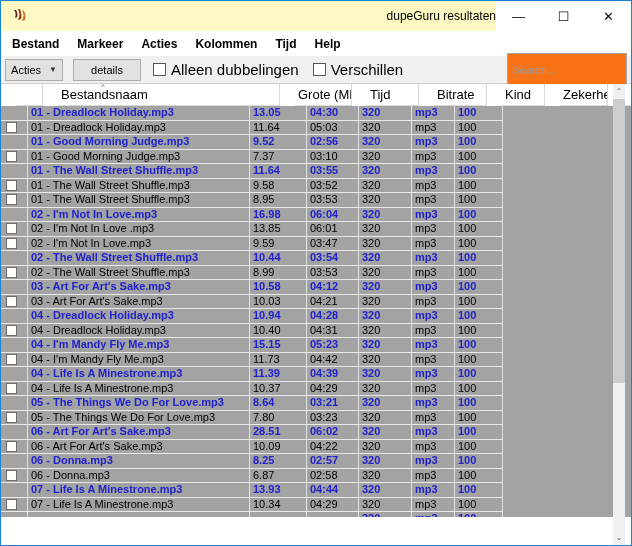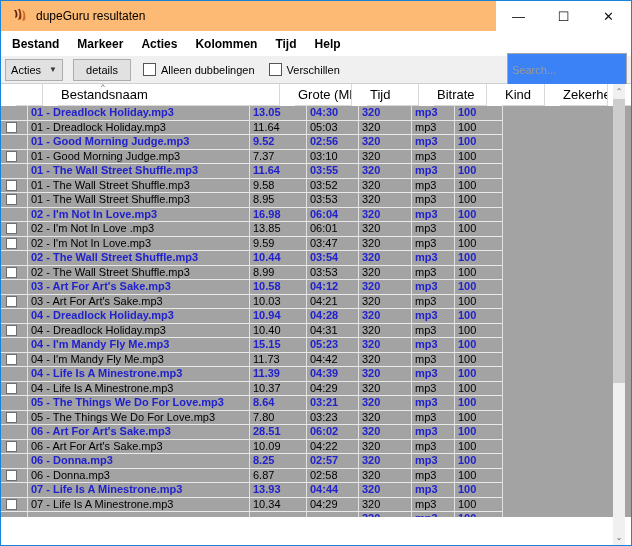--- a/index.html
+++ b/index.html
@@ -5,42 +5,42 @@
   * { margin:0; padding:0; box-sizing:border-box; }
   html,body { background:#555; font-family:"Liberation Sans", sans-serif; }
   .window {
     width:632px; height:546px; background:#fff;
     border:1px solid var(--accent,#1883d7);
     position:relative; overflow:hidden;
     display:flex; flex-direction:column;
     cursor:default; user-select:none;
   }
   
-  .titlebar { height:30px; background:#fdba74; display:flex; align-items:center; flex:0 0 auto; }
+  .titlebar { height:30px; background:#fef9c3; display:flex; align-items:center; flex:0 0 auto;text-align:right; }
   .app-icon { width:16px; height:16px; margin:0 9px 0 10px; flex:0 0 auto; }
   .title-text { font-size:12px; color:#000; flex:1 1 auto; }
   .win-controls { display:flex; height:100%; flex:0 0 auto; }
   .win-btn { width:45px; height:100%; display:flex; align-items:center; justify-content:center;
              font-size:13px; color:#111; background:#fff; }
   
   .menubar { height:25px; background:#fff; display:flex; align-items:center; padding-left:2px; flex:0 0 auto;font-weight:bold; }
   .menu-item { font-size:12px; color:#000; padding:3px 9px; }
   
   .toolbar { height:28px; background:#f0f0f0; display:flex; align-items:center; padding:0 4px; flex:0 0 auto;
              border-bottom:1px solid #cfcfcf; }
   .tb-btn { height:22px; background:#e1e1e1; border:1px solid #adadad; font-size:11px; color:#000;
             display:flex; align-items:center; justify-content:center; }
   .btn-acties { width:58px; gap:8px; margin-right:10px; }
   .btn-acties .arrow { font-size:8px; color:#333; }
-  .btn-details { width:58px; margin-right:12px; }
+  .btn-details { width:68px; margin-right:12px; }
   .tb-check { display:flex; align-items:center; margin-right:14px; }
   .cbx { width:13px; height:13px; background:#fff; border:1px solid #555; margin-right:5px; flex:0 0 auto; }
-  .tb-check-label { font-size:11px; color:#000; }
+  .tb-check-label { font-size:15px; color:#000; }
   .tb-spacer { flex:1 1 auto; }
-  .search-box { width:120px; height:20px; border:1px solid #a6a6a6; background:#3b82f6;
+  .search-box { width:120px; height:20px; border:1px solid #a6a6a6; background:#f97316;
                 font-size:11px; padding:16px 4px; color:#333; font-family:"Liberation Sans",sans-serif; }
   .search-box::placeholder { color:#9a9a9a; }
   
   .table-area { flex:1 1 auto; position:relative; background:#fff; overflow:hidden; }
   .theader { display:flex; height:22px; position:relative; background:#fff; }
   .hcell { font-size:13px; color:#000; display:flex; align-items:center; padding-left:3px;
            border-right:1px solid #d9d9d9; border-bottom:1px solid #d9d9d9; overflow:hidden; white-space:nowrap;margin-left:15px; }
   .sort-indicator { position:absolute; left:100px; top:-2px; font-size:8px; color:#555; }
   .tbody {}
   .trow { display:flex; height:14.5px; background:#a3a3a3; }

